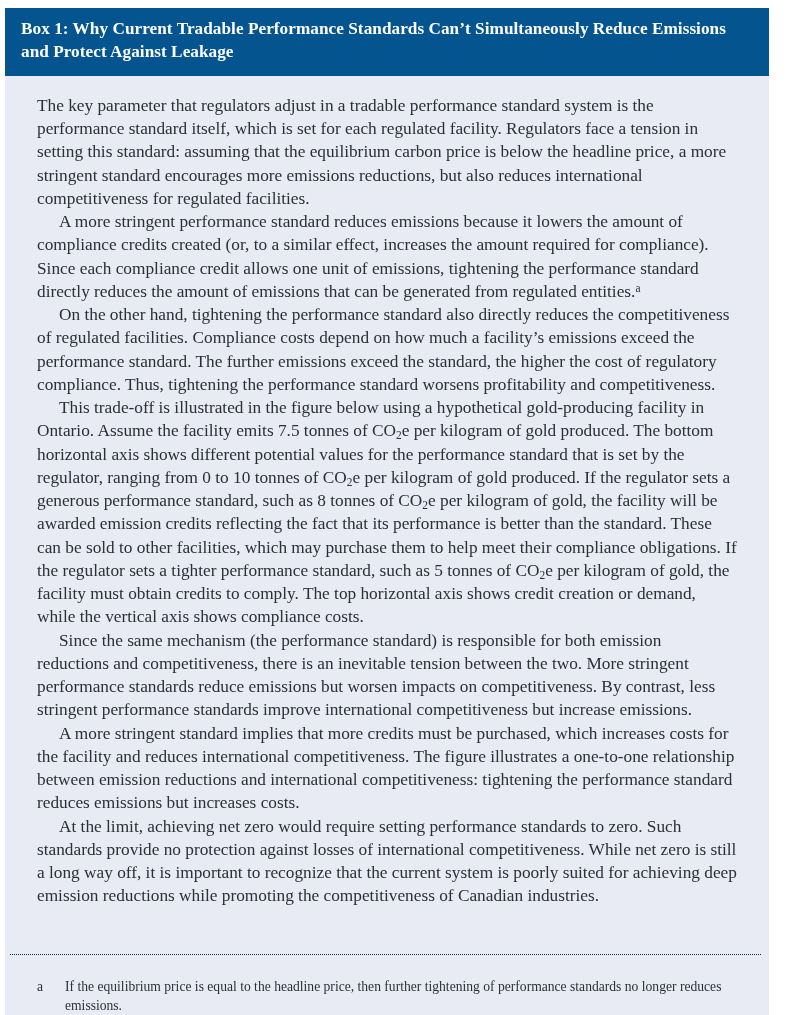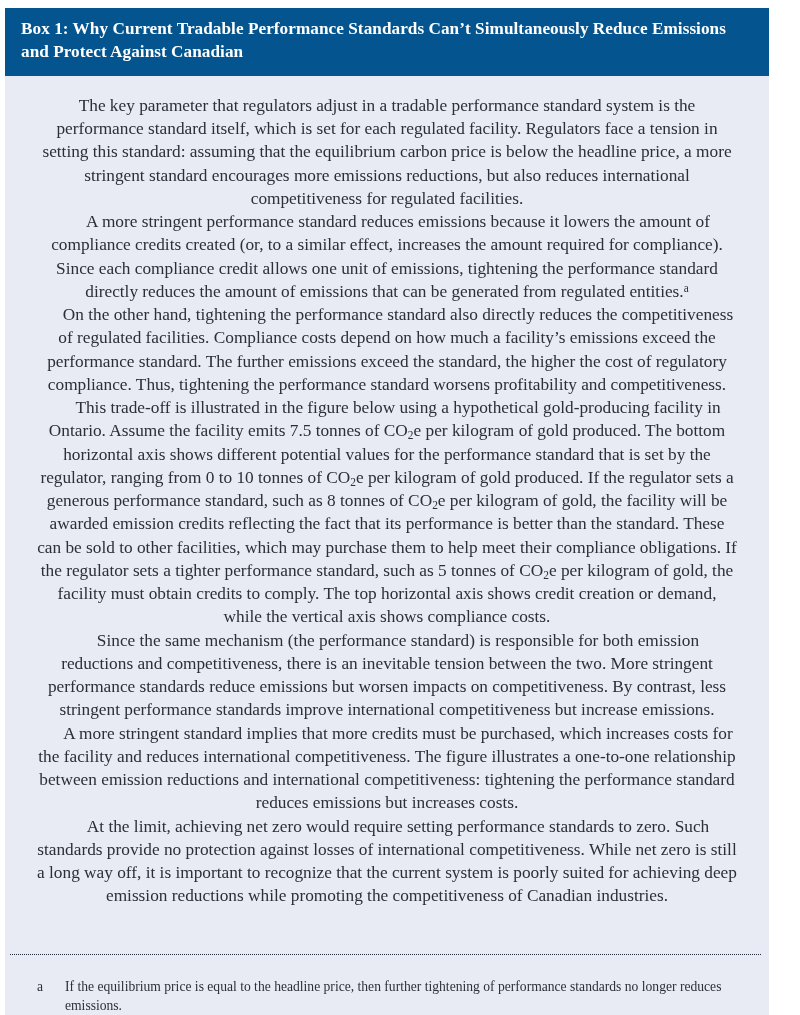--- a/index.html
+++ b/index.html
@@ -43,21 +43,21 @@
   .box-body {
     padding: 18px 32px 0 32px;
     box-sizing: border-box;
   }
 
   .para {
     font-size: 17.3px;
     line-height: 1.345;
     color: #2b2f36;
     margin: 0;
-    text-align: center;
+    text-align: left;
     text-indent: 22px;
     hyphens: none;
   }
   .para.first {
     text-indent: 0;
   }
 
   sub {
     font-size: 0.66em;
     vertical-align: -0.22em;
@@ -99,21 +99,21 @@
   .footnote-text {
     flex: 1 1 auto;
   }
 </style>
 </head>
 <body>
 
 <div class="box">
 
   <div class="box-header">
-    <h1 class="box-header-title">Box 1: Why Current Tradable Performance Standards Can’t Simultaneously Reduce Emissions and Protect Against Canadian</h1>
+    <h1 class="box-header-title">Box 1: Why Current Tradable Performance Standards Can’t Simultaneously Reduce Emissions and Protect Against Leakage</h1>
   </div>
 
   <div class="box-body">
 
     <p class="para first">The key parameter that regulators adjust in a tradable performance standard system is the performance standard itself, which is set for each regulated facility. Regulators face a tension in setting this standard: assuming that the equilibrium carbon price is below the headline price, a more stringent standard encourages more emissions reductions, but also reduces international competitiveness for regulated facilities.</p>
 
     <p class="para"><span>A more stringent performance standard reduces emissions because it lowers the amount of compliance credits created (or, to a similar effect, increases the amount required for compliance). Since each compliance credit allows one unit of emissions, tightening the performance standard directly reduces the amount of emissions that can be generated from regulated entities.</span><sup>a</sup></p>
 
     <p class="para">On the other hand, tightening the performance standard also directly reduces the competitiveness of regulated facilities. Compliance costs depend on how much a facility’s emissions exceed the performance standard. The further emissions exceed the standard, the higher the cost of regulatory compliance. Thus, tightening the performance standard worsens profitability and competitiveness.</p>
 

